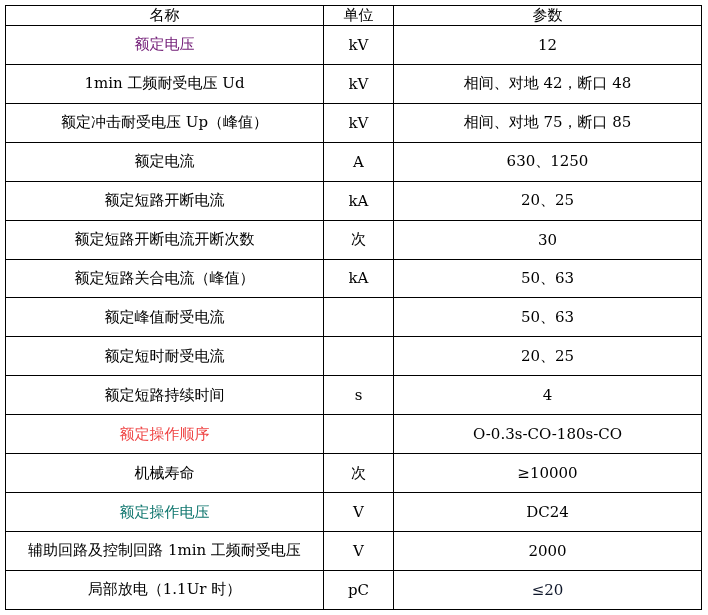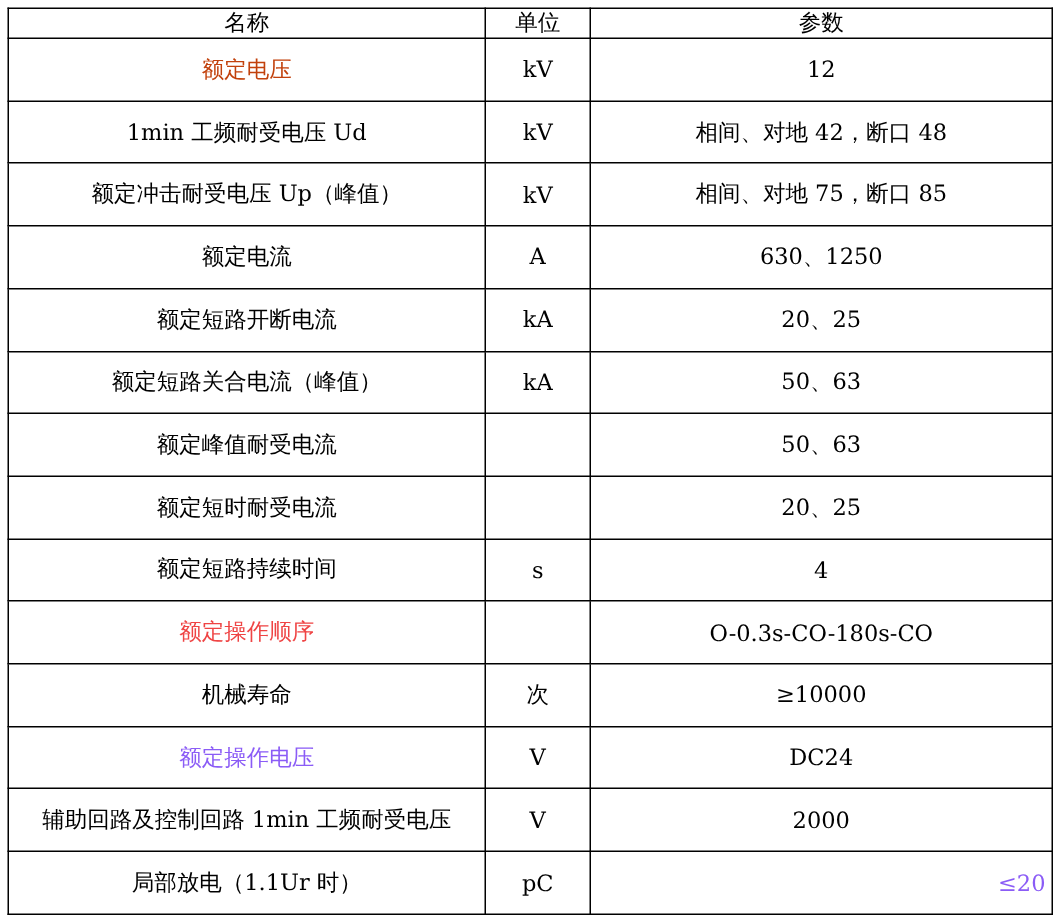--- a/index.html
+++ b/index.html
@@ -51,21 +51,21 @@
     </colgroup>
     <thead>
       <tr>
         <th style="border-color: rgb(0, 0, 0); color: rgb(0, 0, 0);">名称</th>
         <th style="border-color: rgb(0, 0, 0); color: rgb(0, 0, 0);">单位</th>
         <th style="border-color: rgb(0, 0, 0); color: rgb(0, 0, 0);">参数</th>
       </tr>
     </thead>
     <tbody>
         <tr>
-          <td style="border-color: rgb(0, 0, 0); color: #c2410c;">额定电压</td>
+          <td style="border-color: rgb(0, 0, 0); color: #701a75;">额定电压</td>
           <td style="border-color: rgb(0, 0, 0); color: rgb(0, 0, 0);">kV</td>
           <td style="border-color: rgb(0, 0, 0); color: rgb(0, 0, 0);">12</td>
         </tr>
         <tr>
           <td style="border-color: rgb(0, 0, 0); color: rgb(0, 0, 0);">1min 工频耐受电压 Ud</td>
           <td style="border-color: rgb(0, 0, 0); color: rgb(0, 0, 0);">kV</td>
           <td style="border-color: rgb(0, 0, 0); color: rgb(0, 0, 0);">相间、对地 42，断口 48</td>
         </tr>
         <tr>
           <td style="border-color: rgb(0, 0, 0); color: rgb(0, 0, 0);">额定冲击耐受电压 Up（峰值）</td>
@@ -74,20 +74,25 @@
         </tr>
         <tr>
           <td style="border-color: rgb(0, 0, 0); color: rgb(0, 0, 0);">额定电流</td>
           <td style="border-color: rgb(0, 0, 0); color: rgb(0, 0, 0);">A</td>
           <td style="border-color: rgb(0, 0, 0); color: rgb(0, 0, 0);">630、1250</td>
         </tr>
         <tr>
           <td style="border-color: rgb(0, 0, 0); color: rgb(0, 0, 0);">额定短路开断电流</td>
           <td style="border-color: rgb(0, 0, 0); color: rgb(0, 0, 0);">kA</td>
           <td style="border-color: rgb(0, 0, 0); color: rgb(0, 0, 0);">20、25</td>
+        </tr>
+        <tr>
+          <td style="border-color: rgb(0, 0, 0); color: rgb(0, 0, 0);">额定短路开断电流开断次数</td>
+          <td style="border-color: rgb(0, 0, 0); color: rgb(0, 0, 0);">次</td>
+          <td style="border-color: rgb(0, 0, 0); color: rgb(0, 0, 0);">30</td>
         </tr>
         <tr>
           <td style="border-color: rgb(0, 0, 0); color: rgb(0, 0, 0);">额定短路关合电流（峰值）</td>
           <td style="border-color: rgb(0, 0, 0); color: rgb(0, 0, 0);">kA</td>
           <td style="border-color: rgb(0, 0, 0); color: rgb(0, 0, 0);">50、63</td>
         </tr>
         <tr>
           <td style="border-color: rgb(0, 0, 0); color: rgb(0, 0, 0);">额定峰值耐受电流</td>
           <td style="border-color: rgb(0, 0, 0); color: rgb(0, 0, 0);"></td>
           <td style="border-color: rgb(0, 0, 0); color: rgb(0, 0, 0);">50、63</td>
@@ -106,29 +111,29 @@
           <td style="border-color: rgb(0, 0, 0); color: #ef4444;">额定操作顺序</td>
           <td style="border-color: rgb(0, 0, 0); color: rgb(0, 0, 0);"></td>
           <td style="border-color: rgb(0, 0, 0); color: rgb(0, 0, 0);">O-0.3s-CO-180s-CO</td>
         </tr>
         <tr>
           <td style="border-color: rgb(0, 0, 0); color: rgb(0, 0, 0);">机械寿命</td>
           <td style="border-color: rgb(0, 0, 0); color: rgb(0, 0, 0);">次</td>
           <td style="border-color: rgb(0, 0, 0); color: rgb(0, 0, 0);">≥10000</td>
         </tr>
         <tr>
-          <td style="border-color: rgb(0, 0, 0); color: #8b5cf6;">额定操作电压</td>
+          <td style="border-color: rgb(0, 0, 0); color: #0f766e;">额定操作电压</td>
           <td style="border-color: rgb(0, 0, 0); color: rgb(0, 0, 0);">V</td>
           <td style="border-color: rgb(0, 0, 0); color: rgb(0, 0, 0);">DC24</td>
         </tr>
         <tr>
           <td style="border-color: rgb(0, 0, 0); color: rgb(0, 0, 0);">辅助回路及控制回路 1min 工频耐受电压</td>
           <td style="border-color: rgb(0, 0, 0); color: rgb(0, 0, 0);">V</td>
           <td style="border-color: rgb(0, 0, 0); color: rgb(0, 0, 0);">2000</td>
         </tr>
         <tr>
           <td style="border-color: rgb(0, 0, 0); color: rgb(0, 0, 0);">局部放电（1.1Ur 时）</td>
           <td style="border-color: rgb(0, 0, 0); color: rgb(0, 0, 0);">pC</td>
-          <td style="border-color: rgb(0, 0, 0); color: #8b5cf6; text-align: right;">≤20</td>
+          <td style="border-color: rgb(0, 0, 0); color: #0f172a;">≤20</td>
         </tr>
       </tbody>
   </table>
 </div>
 
 </body></html>

